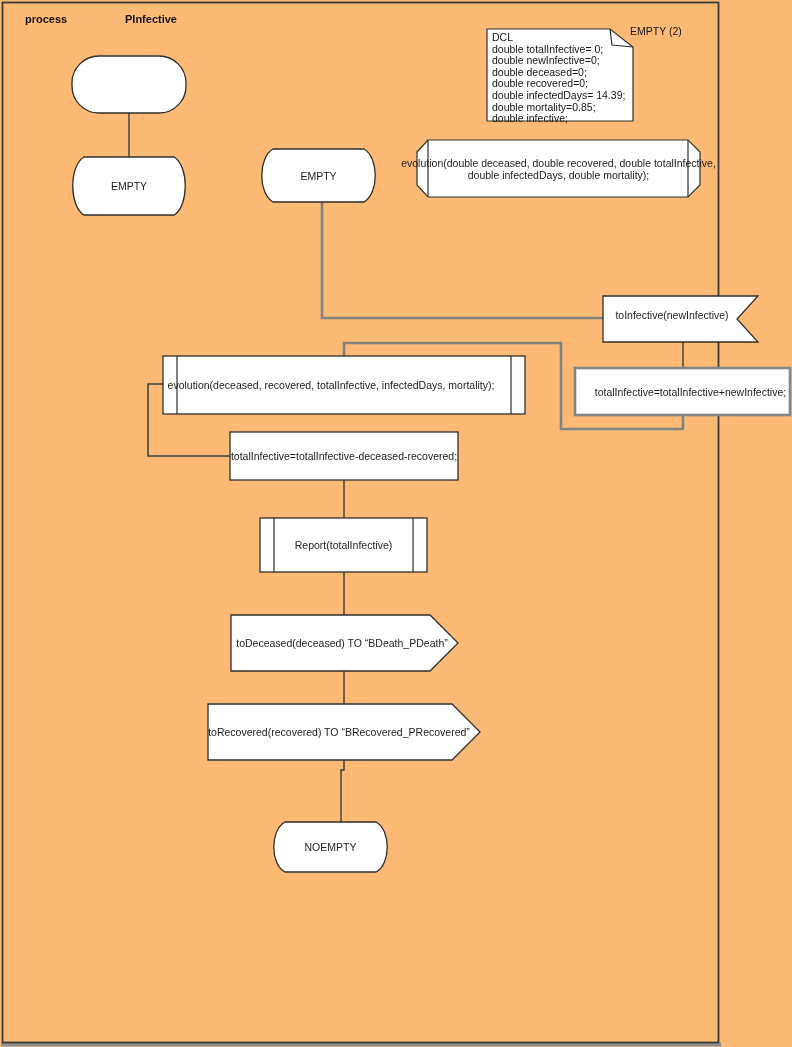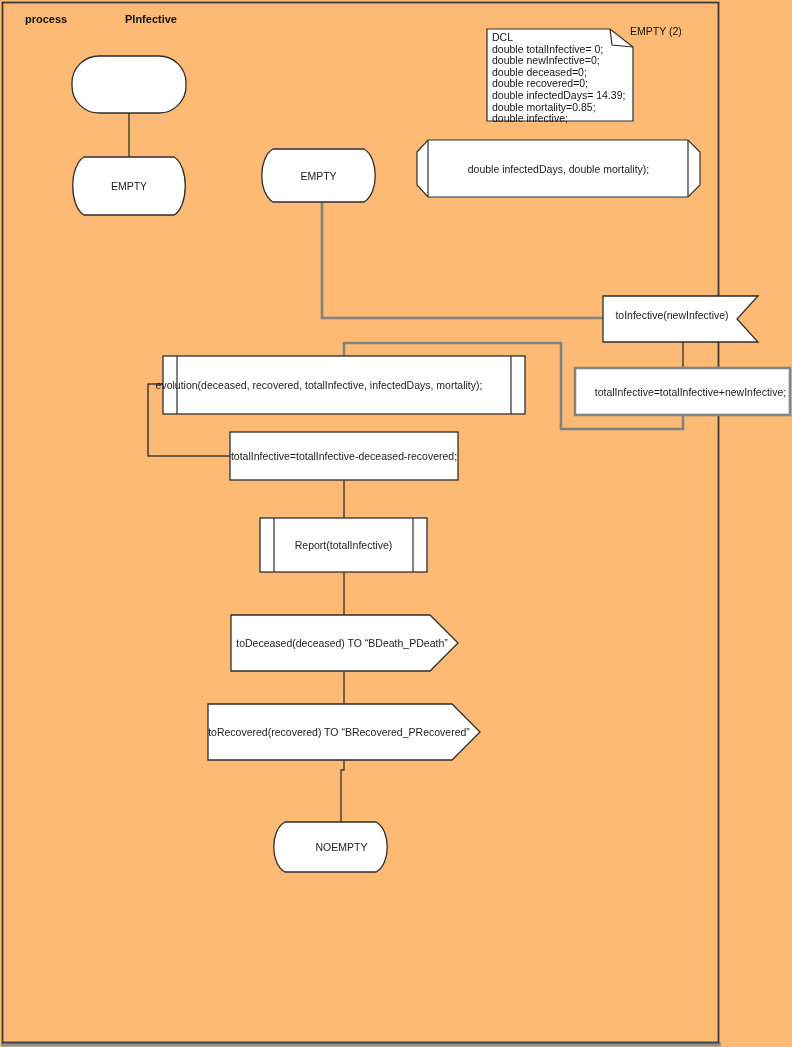--- a/index.html
+++ b/index.html
@@ -102,32 +102,33 @@
     <div>double infectedDays= 14.39;</div>
     <div>double mortality=0.85;</div>
     <div>double infective;</div>
   </div>
 
   <div class="lbl" style="left:71px;top:157px;width:116px;height:58px;">EMPTY</div>
 
   <div class="lbl" style="left:259px;top:149px;width:119px;height:53px;">EMPTY</div>
 
   <div class="lbl col" style="left:413px;top:140px;width:291px;height:57px;">
+    <div>evolution(double deceased, double recovered, double totalInfective,</div>
     <div>double infectedDays, double mortality);</div>
   </div>
 
   <div class="lbl" style="left:603px;top:296px;width:138px;height:38px;">toInfective(newInfective)</div>
 
   <div class="lbl" style="left:575px;top:368px;width:215px;height:47px;margin-left:8px;">totalInfective=totalInfective+newInfective;</div>
 
-  <div class="lbl" style="left:163px;top:356px;width:312px;height:58px;">evolution(deceased, recovered, totalInfective, infectedDays, mortality);</div>
+  <div class="lbl" style="left:163px;top:356px;width:312px;height:58px;padding-left:12px;">evolution(deceased, recovered, totalInfective, infectedDays, mortality);</div>
 
   <div class="lbl" style="left:230px;top:432px;width:228px;height:48px;">totalInfective=totalInfective-deceased-recovered;</div>
 
   <div class="lbl" style="left:260px;top:518px;width:167px;height:54px;text-align:center;">Report(totalInfective)</div>
 
   <div class="lbl" style="left:231px;top:615px;width:222px;height:56px;">toDeceased(deceased) TO “BDeath_PDeath”</div>
 
   <div class="lbl" style="left:208px;top:704px;width:262px;height:56px;">toRecovered(recovered) TO “BRecovered_PRecovered”</div>
 
-  <div class="lbl" style="left:284px;top:822px;width:115px;height:50px;">NOEMPTY</div>
+  <div class="lbl" style="left:273px;top:822px;width:115px;height:50px;">NOEMPTY</div>
 
 </div>
 
 </body></html>

